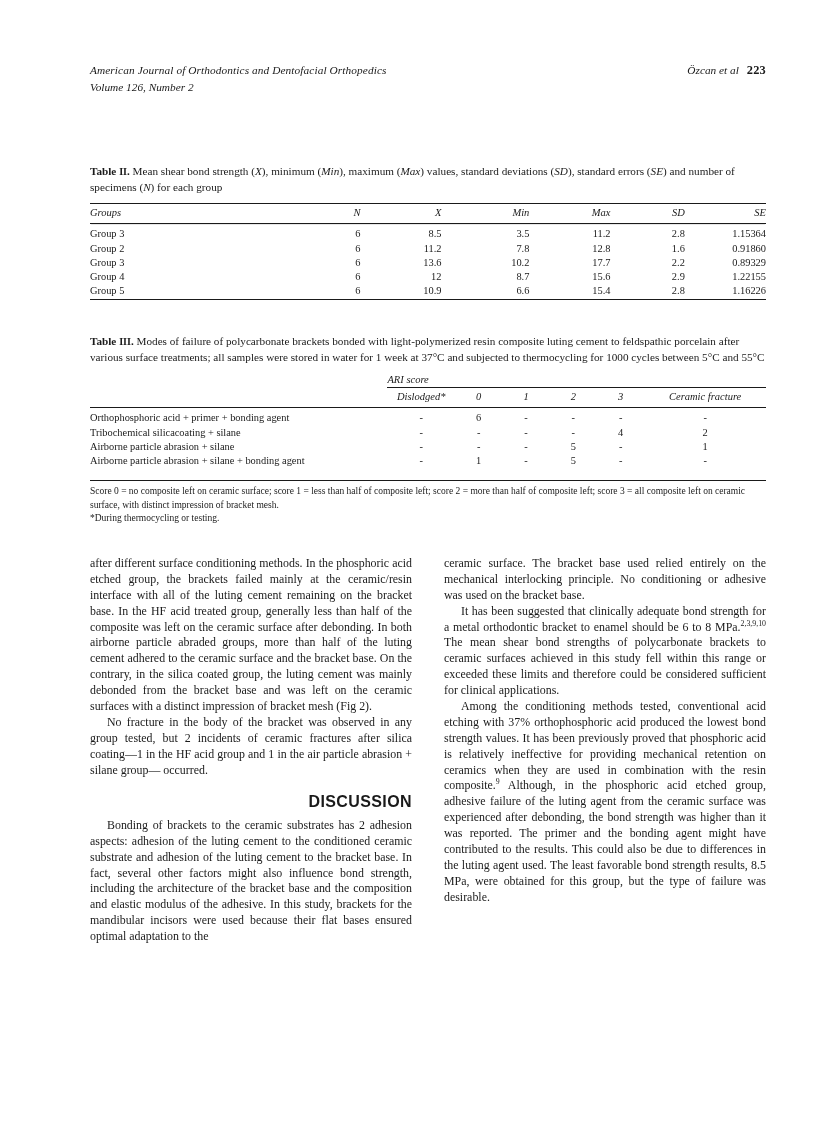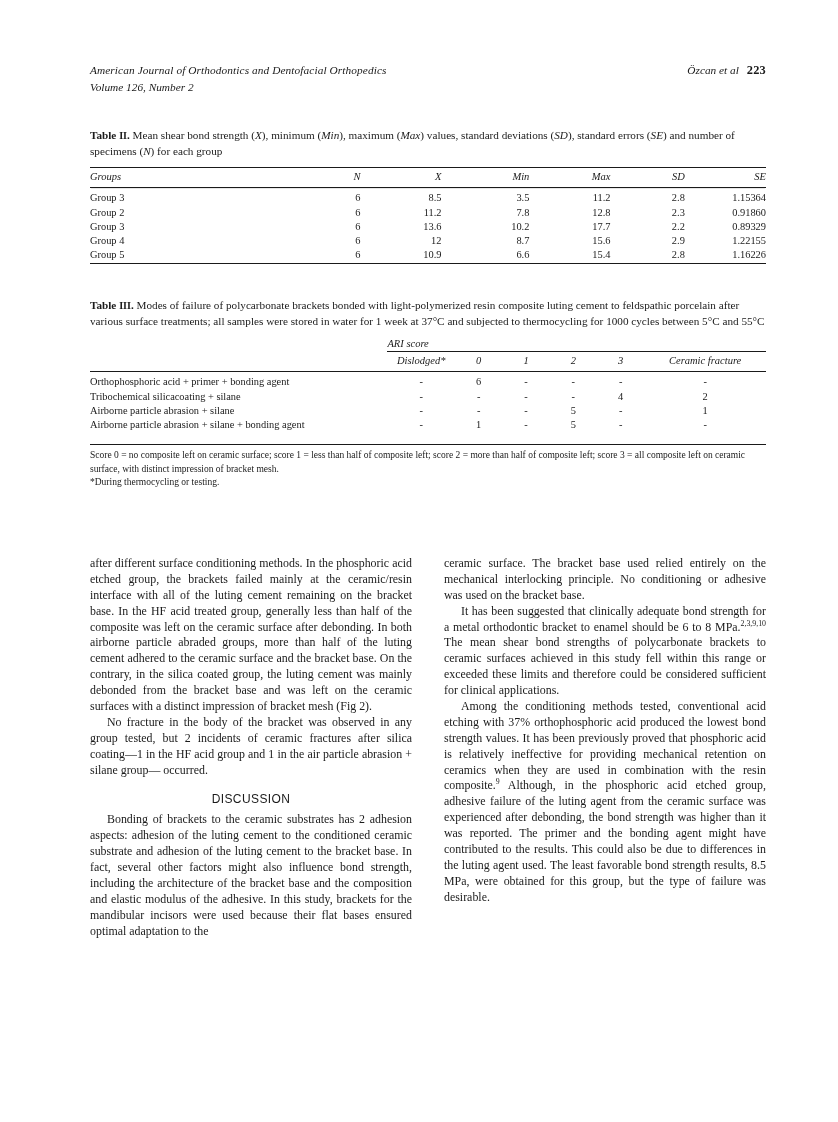--- a/index.html
+++ b/index.html
@@ -53,21 +53,21 @@
     margin-left: 8px;
     letter-spacing: 0.2px;
   }
   .runhead-vol {
     font-style: italic;
     font-size: 11.3px;
     margin-top: 1px;
   }
 
   
-  .table-block { position: absolute; left: 82px; width: 676px; }
+  .table-block { position: absolute; left: 82px; width: 676px; margin-top: 36px; }
 
   .tbl-caption {
     font-size: 11.2px;
     line-height: 1.42;
     text-align: left;
     margin-bottom: 7px;
   }
   .tbl-caption .lbl {
     font-weight: bold;
   }
@@ -139,26 +139,26 @@
     text-align: justify;
     text-justify: inter-word;
   }
   .col p {
     margin: 0;
     text-indent: 17px;
   }
   .col p.noindent { text-indent: 0; }
   .col h3 {
     font-family: "Liberation Sans", "DejaVu Sans", sans-serif;
-    font-size: 12px;
-    font-weight: normal;
+    font-size: 16px;
+    font-weight: bold;
     letter-spacing: 0.4px;
     margin: 13px 0 5px 0;
     text-indent: 0;
-    text-align: center;
+    text-align: right;
   }
   sup {
     font-size: 0.66em;
     vertical-align: super;
     line-height: 0;
   }
 </style>
 </head>
 <body>
 
@@ -209,21 +209,21 @@
           <td>11.2</td>
           <td>2.8</td>
           <td>1.15364</td>
         </tr>
         <tr>
           <td class="c-groups">Group 2</td>
           <td>6</td>
           <td>11.2</td>
           <td>7.8</td>
           <td>12.8</td>
-          <td>2.3</td>
+          <td>1.6</td>
           <td>0.91860</td>
         </tr>
         <tr>
           <td class="c-groups">Group 3</td>
           <td>6</td>
           <td>13.6</td>
           <td>10.2</td>
           <td>17.7</td>
           <td>2.2</td>
           <td>0.89329</td>

